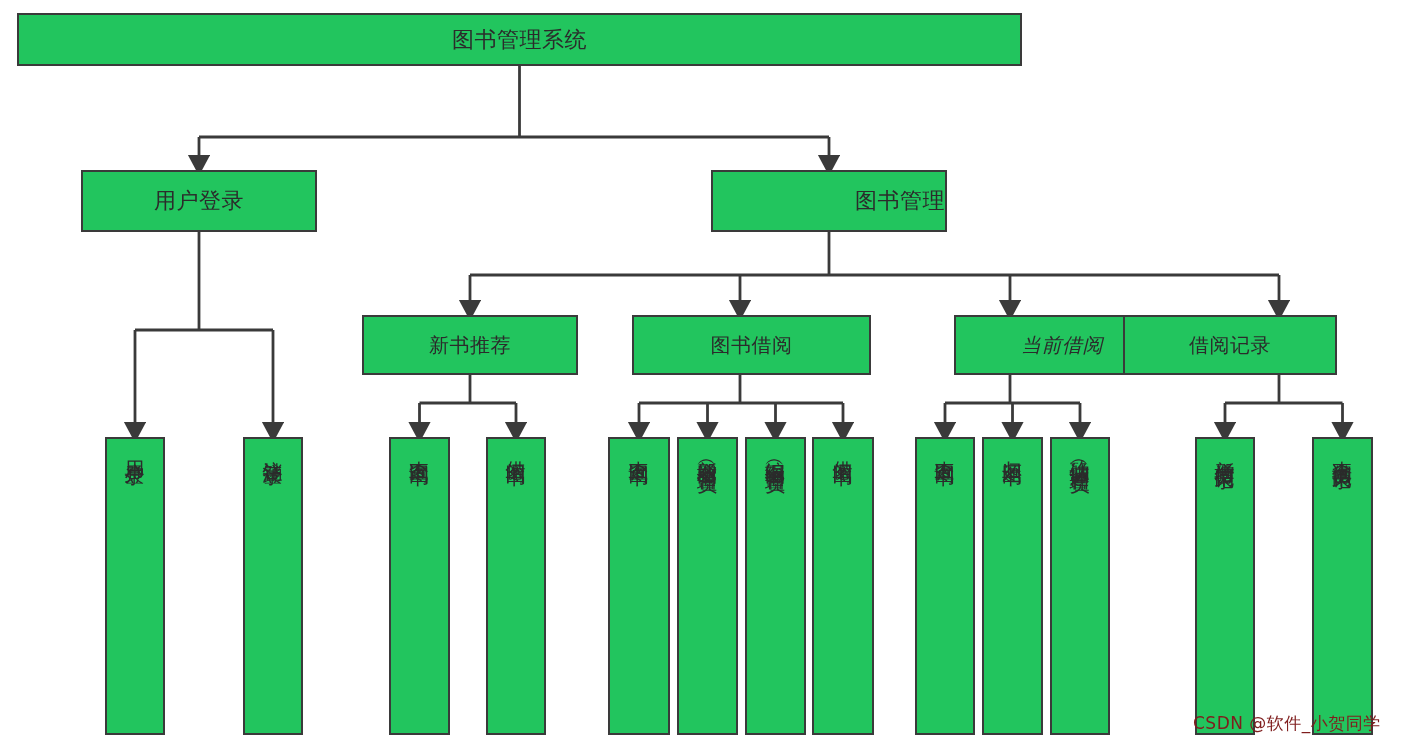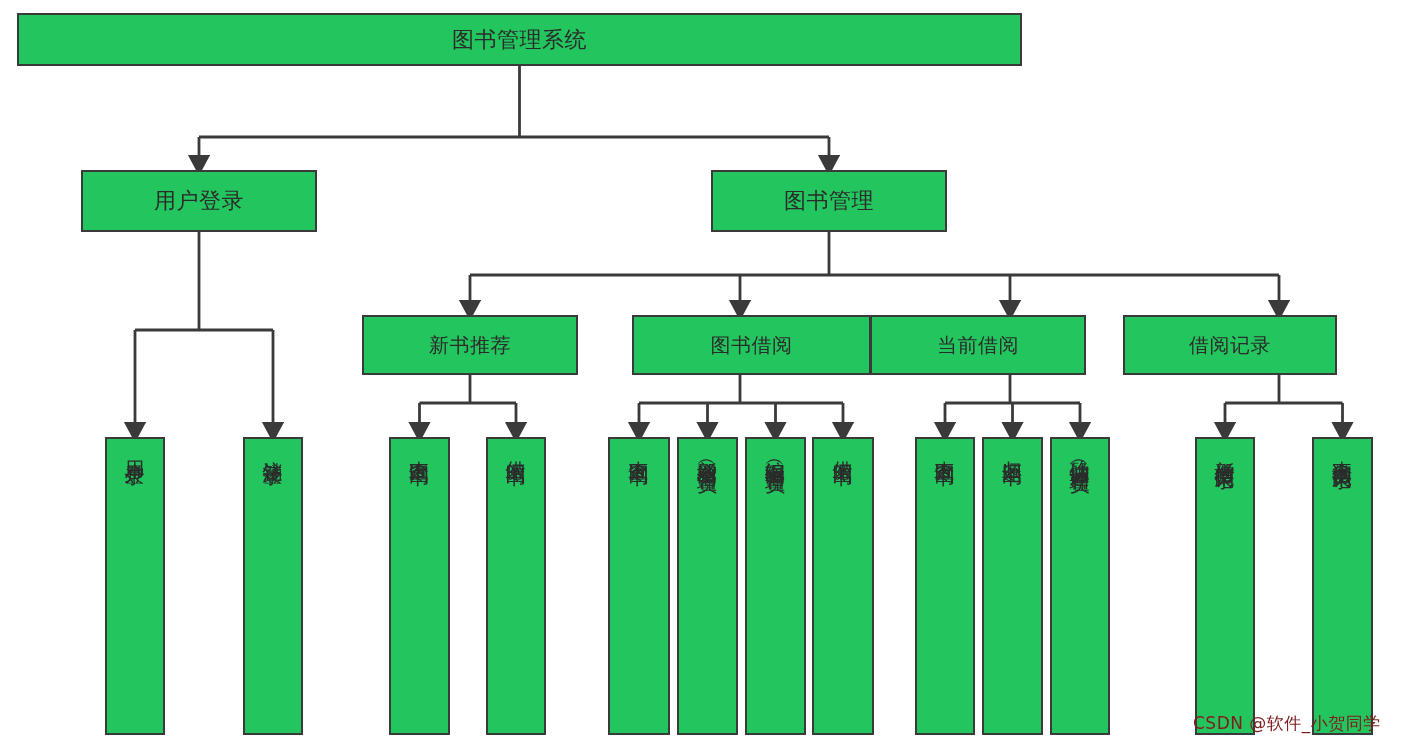--- a/index.html
+++ b/index.html
@@ -110,30 +110,30 @@
     </g>
 </svg>
 
 <div id="nodes-layer">
     <div class="node-box root" style="left: 17px; top: 13px; width: 1005px; height: 53px;">
       <span class="node-label">图书管理系统</span>
     </div>
     <div class="node-box level2" style="left: 81px; top: 170px; width: 236px; height: 62px;">
       <span class="node-label">用户登录</span>
     </div>
-    <div class="node-box level2" style="left: 711px; top: 170px; width: 236px; height: 62px;">
+    <div class="node-box level2" style="left: 711px; top: 170px; width: 236px; height: 62px; justify-content: flex-end;">
       <span class="node-label">图书管理</span>
     </div>
     <div class="node-box level3" style="left: 362px; top: 315px; width: 216px; height: 60px;">
       <span class="node-label">新书推荐</span>
     </div>
     <div class="node-box level3" style="left: 632px; top: 315px; width: 239px; height: 60px; align-items: center;">
       <span class="node-label">图书借阅</span>
     </div>
-    <div class="node-box level3" style="left: 870px; top: 315px; width: 216px; height: 60px;">
+    <div class="node-box level3" style="left: 954px; top: 315px; width: 216px; height: 60px; font-style: italic;">
       <span class="node-label">当前借阅</span>
     </div>
     <div class="node-box level3" style="left: 1123px; top: 315px; width: 214px; height: 60px; font-family: Liberation Serif, serif;">
       <span class="node-label">借阅记录</span>
     </div>
     <div class="node-box leaf vertical" style="left: 105px; top: 437px; width: 60px; height: 298px;">
       <span class="node-label">用户登录</span>
     </div>
     <div class="node-box leaf vertical" style="left: 243px; top: 437px; width: 60px; height: 298px;">
       <span class="node-label">注销登录</span>

